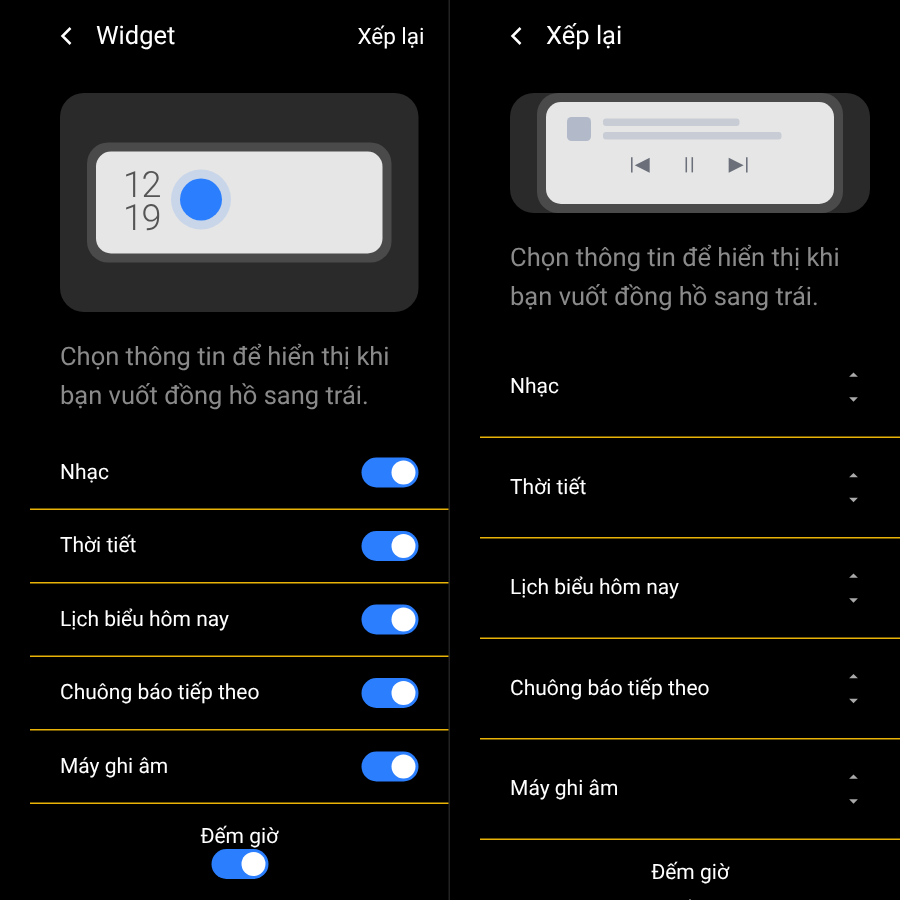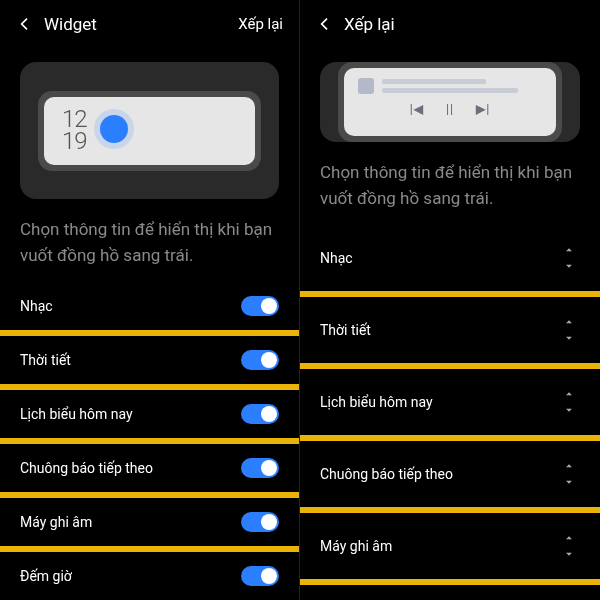--- a/index.html
+++ b/index.html
@@ -1,17 +1,17 @@
 <!DOCTYPE html>
 <html><head>
 <meta charset="utf-8">
 <style>
   * { box-sizing: border-box; margin: 0; padding: 0; font-family: -apple-system, BlinkMacSystemFont, 'Segoe UI', Roboto, sans-serif; }
   body { background: #000; width: 600px; height: 600px; overflow: hidden; display: flex; }
-  .pane { width: 300px; height: 600px; background: #000; color: #fff; display: flex; flex-direction: column; }
+  .pane { width: 300px; height: 600px; background: #000; color: #fff; display: flex; flex-direction: column; margin-left: 20px; }
   .pane.left { border-right: 1px solid #222; }
   
   .header { display: flex; align-items: center; padding: 14px 16px 12px; gap: 10px; }
   .back-icon { width: 18px; height: 18px; display: flex; align-items: center; justify-content: center; cursor: pointer; }
   .back-icon svg { width: 16px; height: 16px; }
   .header-title { font-size: 17px; font-weight: 400; color: #fff; flex: 1; }
   .header-action { font-size: 15px; color: #fff; cursor: pointer; }
   
   .preview { margin: 16px 20px 14px; height: 150px; background: #2a2a2a; border-radius: 16px; display: flex; align-items: center; justify-content: center; padding: 0 18px; }
   .preview-inner { width: 100%; height: 80px; background: #4a4a4a; border-radius: 14px; display: flex; align-items: center; justify-content: center; padding: 6px; }
@@ -28,22 +28,22 @@
   .media-lines { flex: 1; display: flex; flex-direction: column; gap: 4px; margin-top: 1px; }
   .media-line { height: 5px; background: #c8ccd4; border-radius: 2px; }
   .media-line.w1 { width: 65%; }
   .media-line.w2 { width: 85%; }
   .media-controls { display: flex; gap: 22px; margin-top: 8px; align-items: center; color: #6a6f7a; }
   .media-controls span { font-size: 12px; letter-spacing: 1px; font-weight: bold; }
   
   .desc { color: #8a8a8a; font-size: 17px; line-height: 1.5; padding: 4px 20px 14px; }
   
   .list { display: flex; flex-direction: column; }
-  .row { display: flex; align-items: center; justify-content: space-between; padding: 14px 20px; border-bottom: 6px solid #eab308; cursor: pointer; }
-  .row:last-child { border-bottom: none; }
+  .row { display: flex; align-items: center; justify-content: space-between; padding: 14px 20px; border-bottom: 1px solid #eab308; cursor: pointer; }
+  .row:last-child { border-bottom: none; flex-direction: column; }
   .row-label { font-size: 14px; color: #fff; }
   
   .toggle { width: 38px; height: 20px; background: #2b7fff; border-radius: 10px; position: relative; cursor: pointer; }
   .toggle::after { content: ''; position: absolute; width: 16px; height: 16px; background: #fff; border-radius: 50%; top: 2px; right: 2px; }
   
   .reorder { display: flex; flex-direction: column; gap: 2px; cursor: pointer; padding: 4px; }
   .reorder svg { width: 14px; height: 14px; display: block; }
 </style>
 </head>
 <body>

